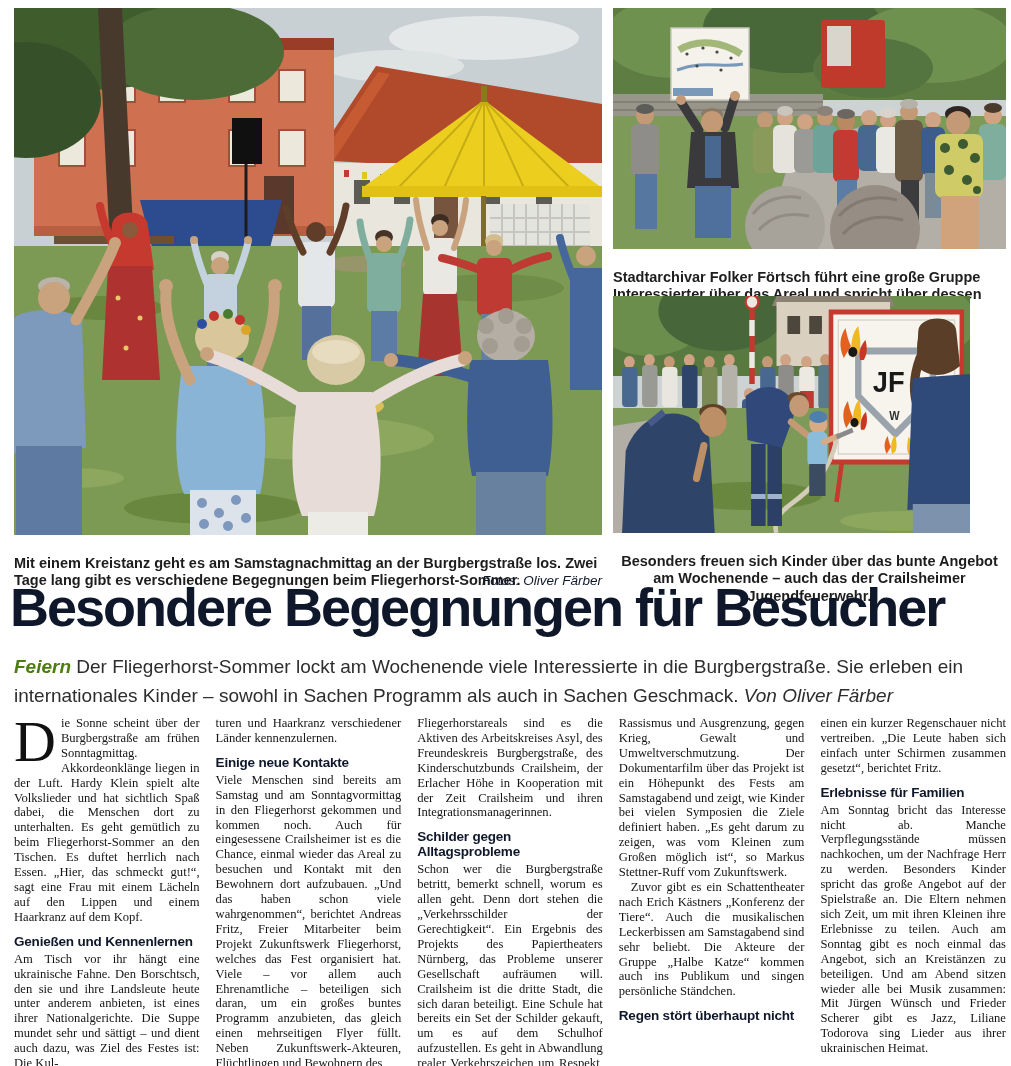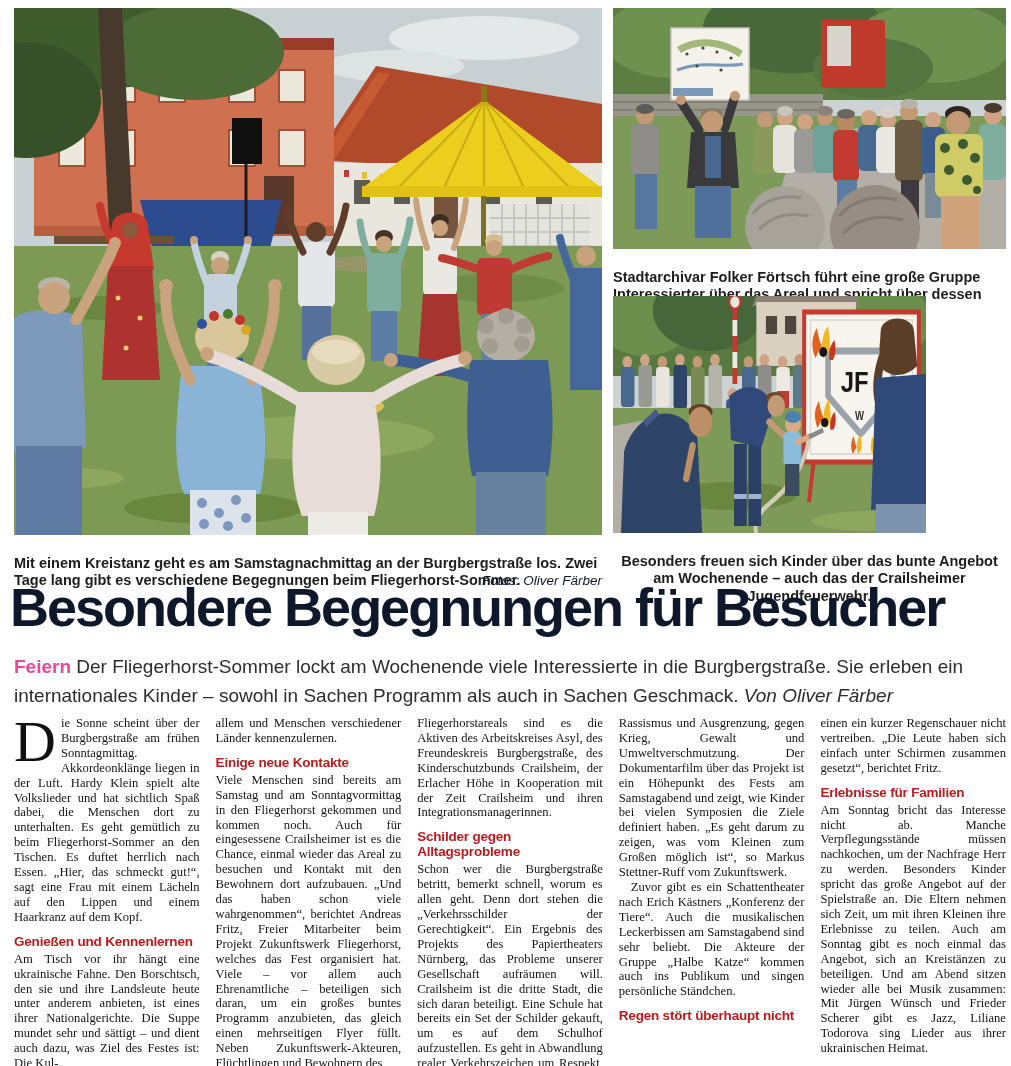--- a/index.html
+++ b/index.html
@@ -3,39 +3,39 @@
 <meta charset="utf-8">
 <style>
   html,body{margin:0;padding:0;background:#ffffff;}
   .page{position:relative;width:1011px;height:1066px;background:#ffffff;overflow:hidden;
         font-family:"Liberation Sans",sans-serif;}
   figure{margin:0;padding:0;}
   .photo{position:absolute;overflow:hidden;background:#ccd2d5;}
   .photo svg{display:block;width:100%;height:100%;}
   .photo-main{left:14px;top:8px;width:588px;height:527px;}
   .photo-tr{left:613px;top:8px;width:393px;height:241px;}
-  .photo-br{left:613px;top:296px;width:313px;height:237px;}
+  .photo-br{left:613px;top:296px;width:357px;height:237px;}
   .caption{position:absolute;font-size:14.5px;line-height:17.5px;font-weight:700;color:#1d1d1d;}
   .cap-main{left:14px;top:540px;width:588px;}
   .cap-tr{left:613px;top:254px;width:393px;}
   .cap-br{left:613px;top:538px;width:393px;text-align:center;}
   .credit{position:absolute;right:0;bottom:0;font-weight:400;font-style:italic;color:#0f172a;font-size:13.5px;}
   h1.headline{position:absolute;left:10px;top:580px;width:998px;margin:0;
      font-size:54px;line-height:1.02;font-weight:700;letter-spacing:-2px;color:#0f172a;}
   .standfirst{position:absolute;left:14px;top:652px;width:992px;margin:0;
      font-size:19px;line-height:1.55;color:#2d2d2d;}
   .kicker{font-weight:700;}
   .byline{font-style:italic;}
   #article-cols{position:absolute;left:14px;top:716px;width:992px;height:350px;
      display:flex;gap:16px;overflow:hidden;}
   .col{flex:1 1 0;min-width:0;}
   .para{margin:0;font-family:"Liberation Serif",serif;font-size:12.6px;line-height:14.9px;
      color:#141414;text-align:justify;hyphens:auto;-webkit-hyphens:auto;}
   .para.indent{text-indent:12px;}
-  .subhead{margin:9px 0 3px 0;font-size:13.5px;font-weight:700;color:#b91c1c;letter-spacing:-0.2px;}
+  .subhead{margin:9px 0 3px 0;font-size:13.5px;font-weight:700;color:#0f172a;letter-spacing:-0.2px;}
   .dropcap{float:left;font-family:"Liberation Serif",serif;font-size:58px;line-height:48px;
      padding:2px 5px 0 0;color:#101010;}
 </style>
 </head>
 <body>
 
 <div class="page">
 
   <figure class="photo photo-main">
     <svg viewBox="0 0 588 527" preserveAspectRatio="none">
@@ -511,33 +511,33 @@
         <path d="M338,62 C330,82 330,98 336,112" stroke="#5a3e28" stroke-width="10" fill="none" stroke-linecap="round"></path>
         <path d="M330,82 L393,78 L393,210 L324,214 Z" fill="#2f4a78"></path>
         <rect x="330" y="208" width="63" height="29" fill="#7d92ad"></rect>
       </g>
     </svg>
   </figure>
   <p class="caption cap-br">Besonders freuen sich Kinder über das bunte Angebot am Wochenende – auch das der Crailsheimer Jugendfeuerwehr.</p>
 
   <h1 class="headline">Besondere Begegnungen für Besucher</h1>
   <p class="standfirst">
-    <span class="kicker" style="color: #ec4899;">Feiern</span>
+    <span class="kicker" style="color: #4d7c0f; font-style: italic;">Feiern</span>
     <span>Der Fliegerhorst-Sommer lockt am Wochenende viele Interessierte in die Burgbergstraße. Sie erleben ein internationales Kinder – sowohl in Sachen Programm als auch in Sachen Geschmack.</span>
     <span class="byline">Von Oliver Färber</span>
   </p>
 
   <div id="article-cols">
       <div class="col">
         <p class="para"><span class="dropcap">D</span>ie Sonne scheint über der Burgbergstraße am frühen Sonntagmittag. Akkordeonklänge liegen in der Luft. Hardy Klein spielt alte Volkslieder und hat sichtlich Spaß dabei, die Menschen dort zu unterhalten. Es geht gemütlich zu beim Fliegerhorst-Sommer an den Tischen. Es duftet herrlich nach Essen. „Hier, das schmeckt gut!“, sagt eine Frau mit einem Lächeln auf den Lippen und einem Haarkranz auf dem Kopf.</p>
         <h3 class="subhead">Genießen und Kennenlernen</h3>
         <p class="para">Am Tisch vor ihr hängt eine ukrainische Fahne. Den Borschtsch, den sie und ihre Landsleute heute unter anderem anbieten, ist eines ihrer Nationalgerichte. Die Suppe mundet sehr und sättigt – und dient auch dazu, was Ziel des Festes ist: Die Kul-</p>
       </div>
       <div class="col">
-        <p class="para">allem und Menschen verschiedener Länder kennenzulernen.</p>
+        <p class="para">turen und Haarkranz verschiedener Länder kennenzulernen.</p>
         <h3 class="subhead">Einige neue Kontakte</h3>
         <p class="para">Viele Menschen sind bereits am Samstag und am Sonntagvormittag in den Fliegerhorst gekommen und kommen noch. Auch für eingesessene Crailsheimer ist es die Chance, einmal wieder das Areal zu besuchen und Kontakt mit den Bewohnern dort aufzubauen. „Und das haben schon viele wahrgenommen“, berichtet Andreas Fritz, Freier Mitarbeiter beim Projekt Zukunftswerk Fliegerhorst, welches das Fest organisiert hat. Viele – vor allem auch Ehrenamtliche – beteiligen sich daran, um ein großes buntes Programm anzubieten, das gleich einen mehrseitigen Flyer füllt. Neben Zukunftswerk-Akteuren, Flüchtlingen und Bewohnern des</p>
       </div>
       <div class="col">
         <p class="para">Fliegerhorstareals sind es die Aktiven des Arbeitskreises Asyl, des Freundeskreis Burgbergstraße, des Kinderschutzbunds Crailsheim, der Erlacher Höhe in Kooperation mit der Zeit Crailsheim und ihren Integrationsmanagerinnen.</p>
         <h3 class="subhead">Schilder gegen Alltagsprobleme</h3>
         <p class="para">Schon wer die Burgbergstraße betritt, bemerkt schnell, worum es allen geht. Denn dort stehen die „Verkehrsschilder der Gerechtigkeit“. Ein Ergebnis des Projekts des Papiertheaters Nürnberg, das Probleme unserer Gesellschaft aufräumen will. Crailsheim ist die dritte Stadt, die sich daran beteiligt. Eine Schule hat bereits ein Set der Schilder gekauft, um es auf dem Schulhof aufzustellen. Es geht in Abwandlung realer Verkehrszeichen um Respekt, gegen</p>
       </div>
       <div class="col">
         <p class="para">Rassismus und Ausgrenzung, gegen Krieg, Gewalt und Umweltverschmutzung. Der Dokumentarfilm über das Projekt ist ein Höhepunkt des Fests am Samstagabend und zeigt, wie Kinder bei vielen Symposien die Ziele definiert haben. „Es geht darum zu zeigen, was vom Kleinen zum Großen möglich ist“, so Markus Stettner-Ruff vom Zukunftswerk.</p>

